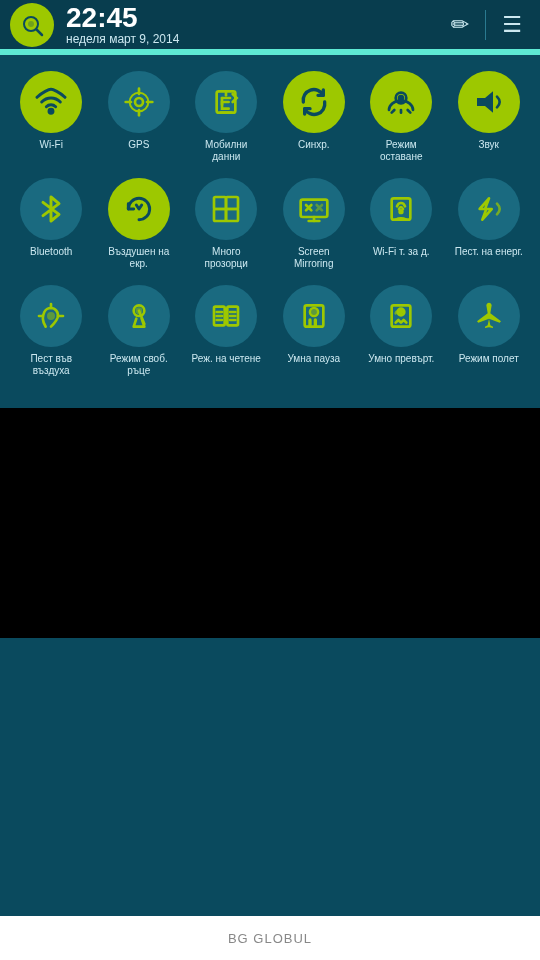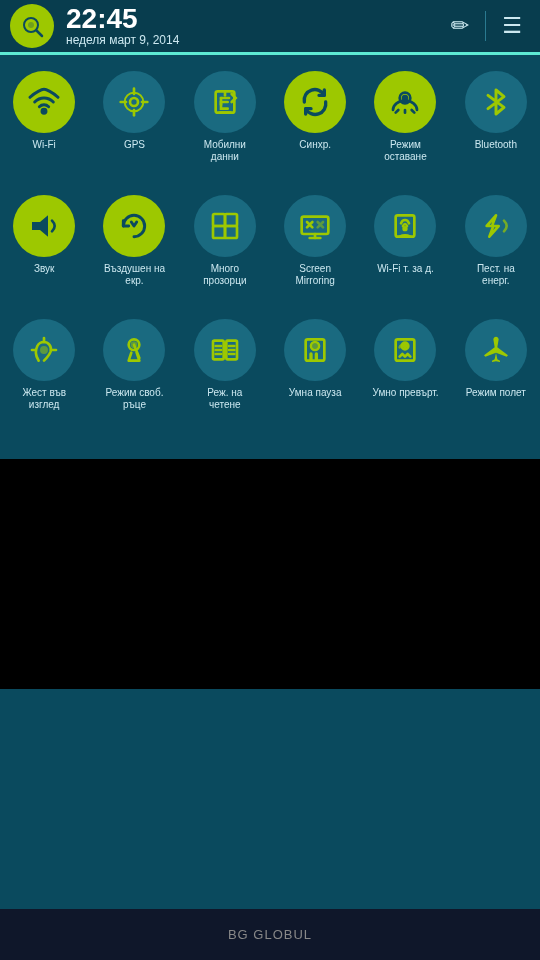--- a/index.html
+++ b/index.html
@@ -12,21 +12,21 @@
       position: relative;
     }
 
     
     .status-bar {
       display: flex;
       align-items: center;
       background: #083d4e;
       height: 55px;
       padding: 0 10px;
-      border-bottom: 3px solid #5eead4;
+      border-bottom: 6px solid #5eead4;
     }
     .status-icon-search {
       width: 44px;
       height: 44px;
       border-radius: 50%;
       background: #9dc800;
       display: flex;
       align-items: center;
       justify-content: center;
       font-size: 22px;
@@ -62,21 +62,21 @@
       background: #2a7a90;
     }
 
     
     .qs-container {
       padding: 10px 5px;
     }
     .qs-grid {
       display: grid;
       grid-template-columns: repeat(6, 1fr);
-      gap: 20px;
+      gap: 3px;
       padding: 0 4px;
     }
     .qs-item {
       display: flex;
       flex-direction: column;
       align-items: center;
       padding: 6px 2px;
       cursor: pointer;
     }
     .qs-circle {
@@ -104,22 +104,22 @@
       line-height: 1.2;
       max-width: 72px;
     }
 
     
     .bottom-bar {
       position: absolute;
       bottom: 0;
       left: 0;
       right: 0;
-      height: 51px;
-      background: #0f172a;
+      height: 44px;
+      background: #ffffff;
       display: flex;
       align-items: center;
       justify-content: center;
     }
     .bottom-bar span {
       color: #888;
       font-size: 13px;
       letter-spacing: 1px;
     }
 
@@ -219,36 +219,36 @@
           <path d="M3 18 C3 14 7 11 12 11 C17 11 21 14 21 18" stroke="#0a4a5e" stroke-linecap="round"></path>
           <path d="M5 20 L7 18" stroke="#0a4a5e" stroke-linecap="round"></path>
           <path d="M19 20 L17 18" stroke="#0a4a5e" stroke-linecap="round"></path>
           <line x1="12" y1="20" x2="12" y2="18" stroke="#0a4a5e" stroke-linecap="round"></line>
         </svg>
       </div>
       <span class="qs-label">Режим оставане</span>
     </div>
 
     <div class="qs-item">
-      <div class="qs-circle">
-        <svg viewBox="0 0 24 24" fill="none" stroke="#9dc800" stroke-width="2.2">
-          <polyline points="6,7 18,16 12,21 12,3 18,8 6,17" stroke-linecap="round" stroke-linejoin="round"></polyline>
-        </svg>
-      </div>
-      <span class="qs-label">Bluetooth</span>
-    </div>
-
-    <div class="qs-item">
       <div class="qs-circle active">
         <svg viewBox="0 0 24 24" fill="#0a4a5e">
           <polygon points="3,9 9,9 15,4 15,20 9,15 3,15"></polygon>
           <path d="M18 8 Q22 12 18 16" stroke="#0a4a5e" stroke-width="2" fill="none" stroke-linecap="round"></path>
         </svg>
       </div>
       <span class="qs-label">Звук</span>
+    </div>
+
+    <div class="qs-item">
+      <div class="qs-circle">
+        <svg viewBox="0 0 24 24" fill="none" stroke="#9dc800" stroke-width="2.2">
+          <polyline points="6,7 18,16 12,21 12,3 18,8 6,17" stroke-linecap="round" stroke-linejoin="round"></polyline>
+        </svg>
+      </div>
+      <span class="qs-label">Bluetooth</span>
     </div>
 
     <div class="qs-item">
       <div class="qs-circle active">
         <svg viewBox="0 0 24 24" fill="none" stroke="#0a4a5e" stroke-width="2.2">
           <path d="M4 12 A8 8 0 1 1 12 20" stroke-linecap="round"></path>
           <polyline points="4,8 4,12 8,12" stroke-linecap="round" stroke-linejoin="round"></polyline>
           <polyline points="10,9 12,12 14,9" stroke-linecap="round" stroke-linejoin="round"></polyline>
         </svg>
       </div>
@@ -309,21 +309,21 @@
       <div class="qs-circle">
         <svg viewBox="0 0 24 24" fill="none" stroke="#9dc800" stroke-width="2">
           <path d="M8 20 C6 17 5 13 7 9 C8 7 10 6 12 6" stroke="#9dc800" stroke-linecap="round"></path>
           <path d="M12 6 C15 6 18 9 17 13 C16 16 14 18 12 20" stroke="#9dc800" stroke-linecap="round"></path>
           <circle cx="12" cy="12" r="2" fill="#9dc800" opacity="0.5"></circle>
           <path d="M3 12 L6 12" stroke="#9dc800" stroke-linecap="round"></path>
           <path d="M18 12 L21 12" stroke="#9dc800" stroke-linecap="round"></path>
           <path d="M12 3 L12 6" stroke="#9dc800" stroke-linecap="round"></path>
         </svg>
       </div>
-      <span class="qs-label">Жест във изглед</span>
+      <span class="qs-label">Пест във въздуха</span>
     </div>
 
     <div class="qs-item">
       <div class="qs-circle">
         <svg viewBox="0 0 24 24" fill="none" stroke="#9dc800" stroke-width="2">
           <circle cx="12" cy="8" r="4" stroke="#9dc800"></circle>
           <path d="M12 8 L16 18" stroke="#9dc800" stroke-linecap="round"></path>
           <path d="M10 14 L8 20 L16 20 L14 14" stroke="#9dc800" stroke-linecap="round" stroke-linejoin="round"></path>
           <circle cx="12" cy="8" r="1.5" fill="#9dc800" opacity="0.5"></circle>
         </svg>

